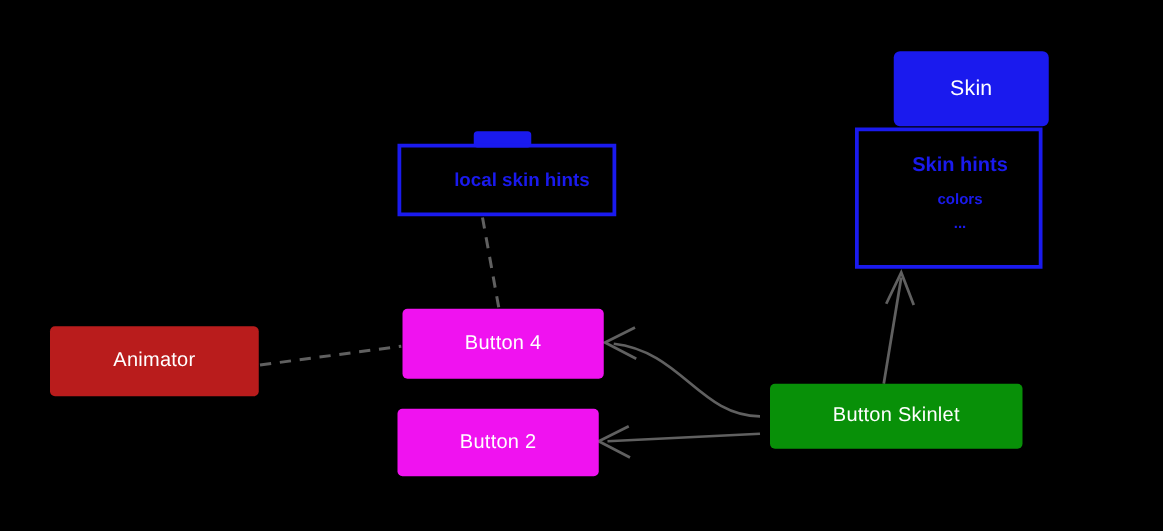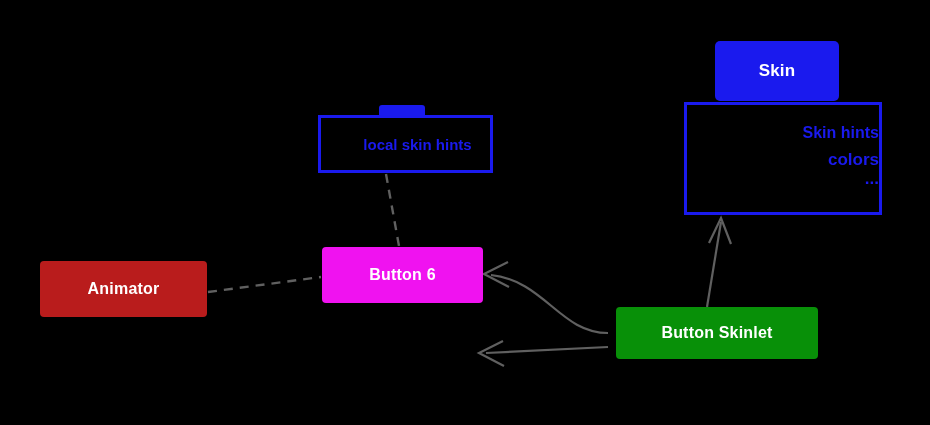--- a/index.html
+++ b/index.html
@@ -23,21 +23,21 @@
     box-sizing: border-box;
     display: flex;
     align-items: center;
     justify-content: center;
     text-align: center;
   }
   
   .filled {
     border-radius: 4px;
     color: #ffffff;
-    font-weight: bold;
+    font-weight: normal;
     letter-spacing: 0.2px;
     text-align: right;
   }
   .node-skin {
     left: 715px;
     top: 41px;
     width: 124px;
     height: 60px;
     background: #1a1aee;
     font-size: 17px;
@@ -102,35 +102,35 @@
     top: 105px;
     width: 46px;
     height: 13px;
     background: #1a1aee;
     border-radius: 3px;
     z-index: 4;
   }
   .node-skinhints {
     left: 684px;
     top: 102px;
-    width: 198px;
+    width: 150px;
     height: 113px;
     display: block;
-    text-align: right;
+    text-align: center;
     padding: 18px 0 0 18px;
     z-index: 5;
   }
   .skinhints-title {
     font-size: 16px;
     font-weight: bold;
     line-height: 20px;
     margin-bottom: 7px;
   }
   .skinhints-item {
-    font-size: 17px;
+    font-size: 12px;
     font-weight: bold;
     line-height: 19px;
   }
   
   #connectors {
     position: absolute;
     left: 0;
     top: 0;
     width: 930px;
     height: 425px;
@@ -178,23 +178,26 @@
     <div class="skinhints-item">colors</div>
     <div class="skinhints-item">...</div>
   </div>
 
   <div class="localhints-tab"></div>
   <div class="node outlined node-localhints">
     <span>local skin hints</span>
   </div>
 
   <div class="node filled node-button1">
-    <span>Button 6</span>
-  </div>
-
+    <span>Button 4</span>
+  </div>
+
+  <div class="node filled node-button2">
+    <span>Button 2</span>
+  </div>
 
   <div class="node filled node-animator">
     <span>Animator</span>
   </div>
 
   <div class="node filled node-skinlet">
     <span>Button Skinlet</span>
   </div>
 
 

